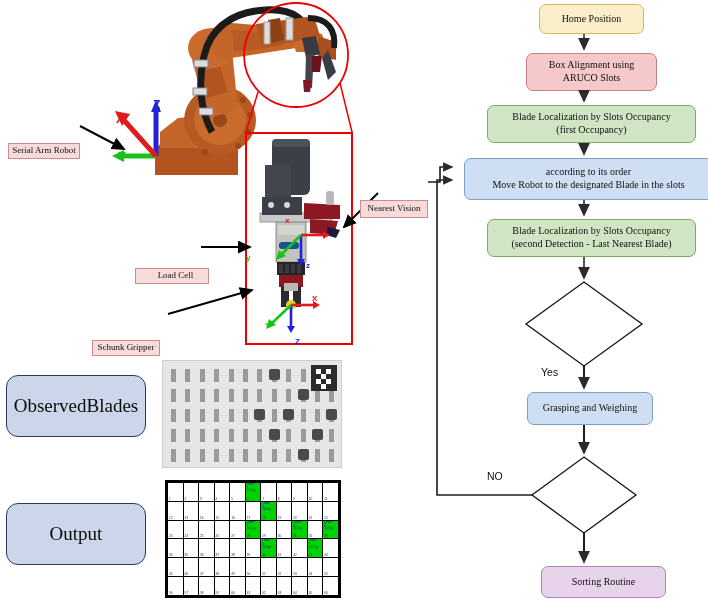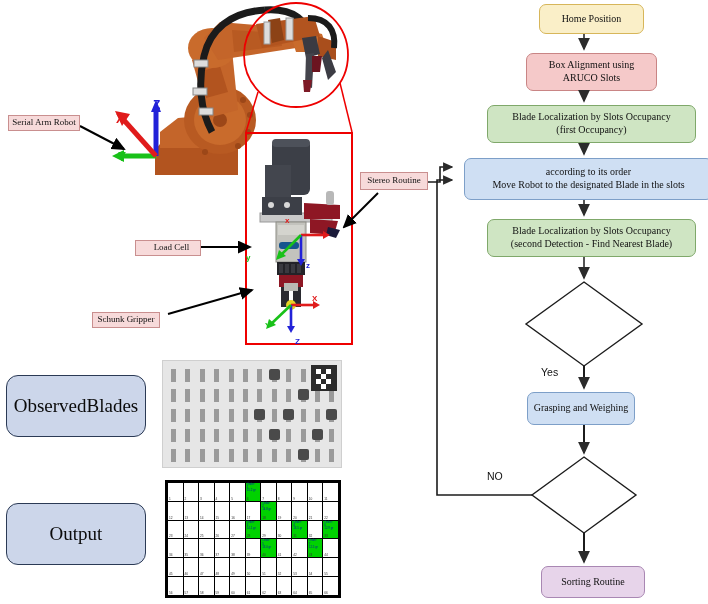--- a/index.html
+++ b/index.html
@@ -4,21 +4,21 @@
 <style>
   html,body{margin:0;padding:0;background:#ffffff;}
   body{width:708px;height:604px;position:relative;overflow:hidden;
        font-family:"Liberation Serif", serif;}
 
   
   .callout{
     position:absolute;background:#f7dada;border:1px solid #c98f8f;
     font-family:"Liberation Serif", serif;font-size:9px;color:#111;
     display:flex;align-items:center;justify-content:center;
-    text-align:center;line-height:1.05;box-sizing:border-box;
+    text-align:center;line-height:1.05;box-sizing:border-box;margin-top:28px;
   }
 
   
   .bigbox{
     position:absolute;background:#ccd6ea;border:1.5px solid #2b3a55;
     border-radius:12px;display:flex;align-items:center;justify-content:center;
     text-align:center;font-family:"Liberation Serif", serif;
     font-size:19px;color:#0b0b0b;line-height:1.12;box-sizing:border-box;
   }
 
@@ -582,29 +582,29 @@
     </div>
     <div class="fc blue" style="left: 456px; top: 158px; width: 249px; height: 42px;">
       <div>
         <div>according to its order</div>
         <div>Move Robot to the designated Blade in the slots</div>
       </div>
     </div>
     <div class="fc green" style="left: 479px; top: 219px; width: 209px; height: 38px;">
       <div>
         <div>Blade Localization by Slots Occupancy</div>
-        <div>(second Detection - Find Nearest Blade)</div>
-      </div>
-    </div>
-    <div class="fc blue" style="left: 519px; top: 392px; width: 108px; height: 33px;">
+        <div>(second Detection - Last Nearest Blade)</div>
+      </div>
+    </div>
+    <div class="fc blue" style="left: 519px; top: 392px; width: 126px; height: 33px;">
       <div>
         <div>Grasping and Weighing</div>
       </div>
     </div>
-    <div class="fc purple" style="left: 533px; top: 566px; width: 104px; height: 32px;">
+    <div class="fc purple" style="left: 533px; top: 566px; width: 125px; height: 32px;">
       <div>
         <div>Sorting Routine</div>
       </div>
     </div>
     <div class="dlabel" style="left: 584px; top: 317px; transform: translateX(-50%);">Found a Blade ?</div>
     <div class="dlabel" style="left: 584px; top: 488px; transform: translateX(-50%);">Last Blade?</div>
     <div class="edgelabel" style="left: 541px; top: 366px;">Yes</div>
     <div class="edgelabel" style="left: 487px; top: 470px;">NO</div>
   </div>
 
@@ -634,22 +634,22 @@
   <polygon points="584,457 636,495 584,533 532,495" fill="#ffffff" stroke="#1c1c1c" stroke-width="1.4"></polygon>
 
   <line x1="584" y1="533" x2="584" y2="562" stroke="#1c1c1c" stroke-width="2" marker-end="url(#fa)"></line>
 
   <polyline points="532,495 437,495 437,180 452,180" fill="none" stroke="#1c1c1c" stroke-width="1.6" marker-end="url(#fa)"></polyline>
 
   <polyline points="428,182 440,182 440,167 452,167" fill="none" stroke="#1c1c1c" stroke-width="1.6" marker-end="url(#fa)"></polyline>
 </svg>
 
 <div class="callout" style="left: 8px; top: 115px; width: 72px; height: 16px;">Serial Arm Robot</div>
-<div class="callout" style="left: 135px; top: 240px; width: 66px; height: 16px; padding-left: 7px;">Load Cell</div>
+<div class="callout" style="left: 135px; top: 240px; width: 74px; height: 16px; padding-left: 7px;">Load Cell</div>
 <div class="callout" style="left: 92px; top: 312px; width: 68px; height: 16px;">Schunk Gripper</div>
-<div class="callout" style="left: 360px; top: 172px; width: 68px; height: 18px;">Stereo Routine</div>
+<div class="callout" style="left: 360px; top: 172px; width: 68px; height: 18px;">Nearest Vision</div>
 <div class="bigbox" style="left: 6px; top: 375px; width: 140px; height: 62px;">
     <div>Observed</div>
     <div>Blades</div>
   </div>
 <div class="bigbox" style="left: 6px; top: 503px; width: 140px; height: 62px;">
     <div>Output</div>
   </div>
 
 </body></html>

